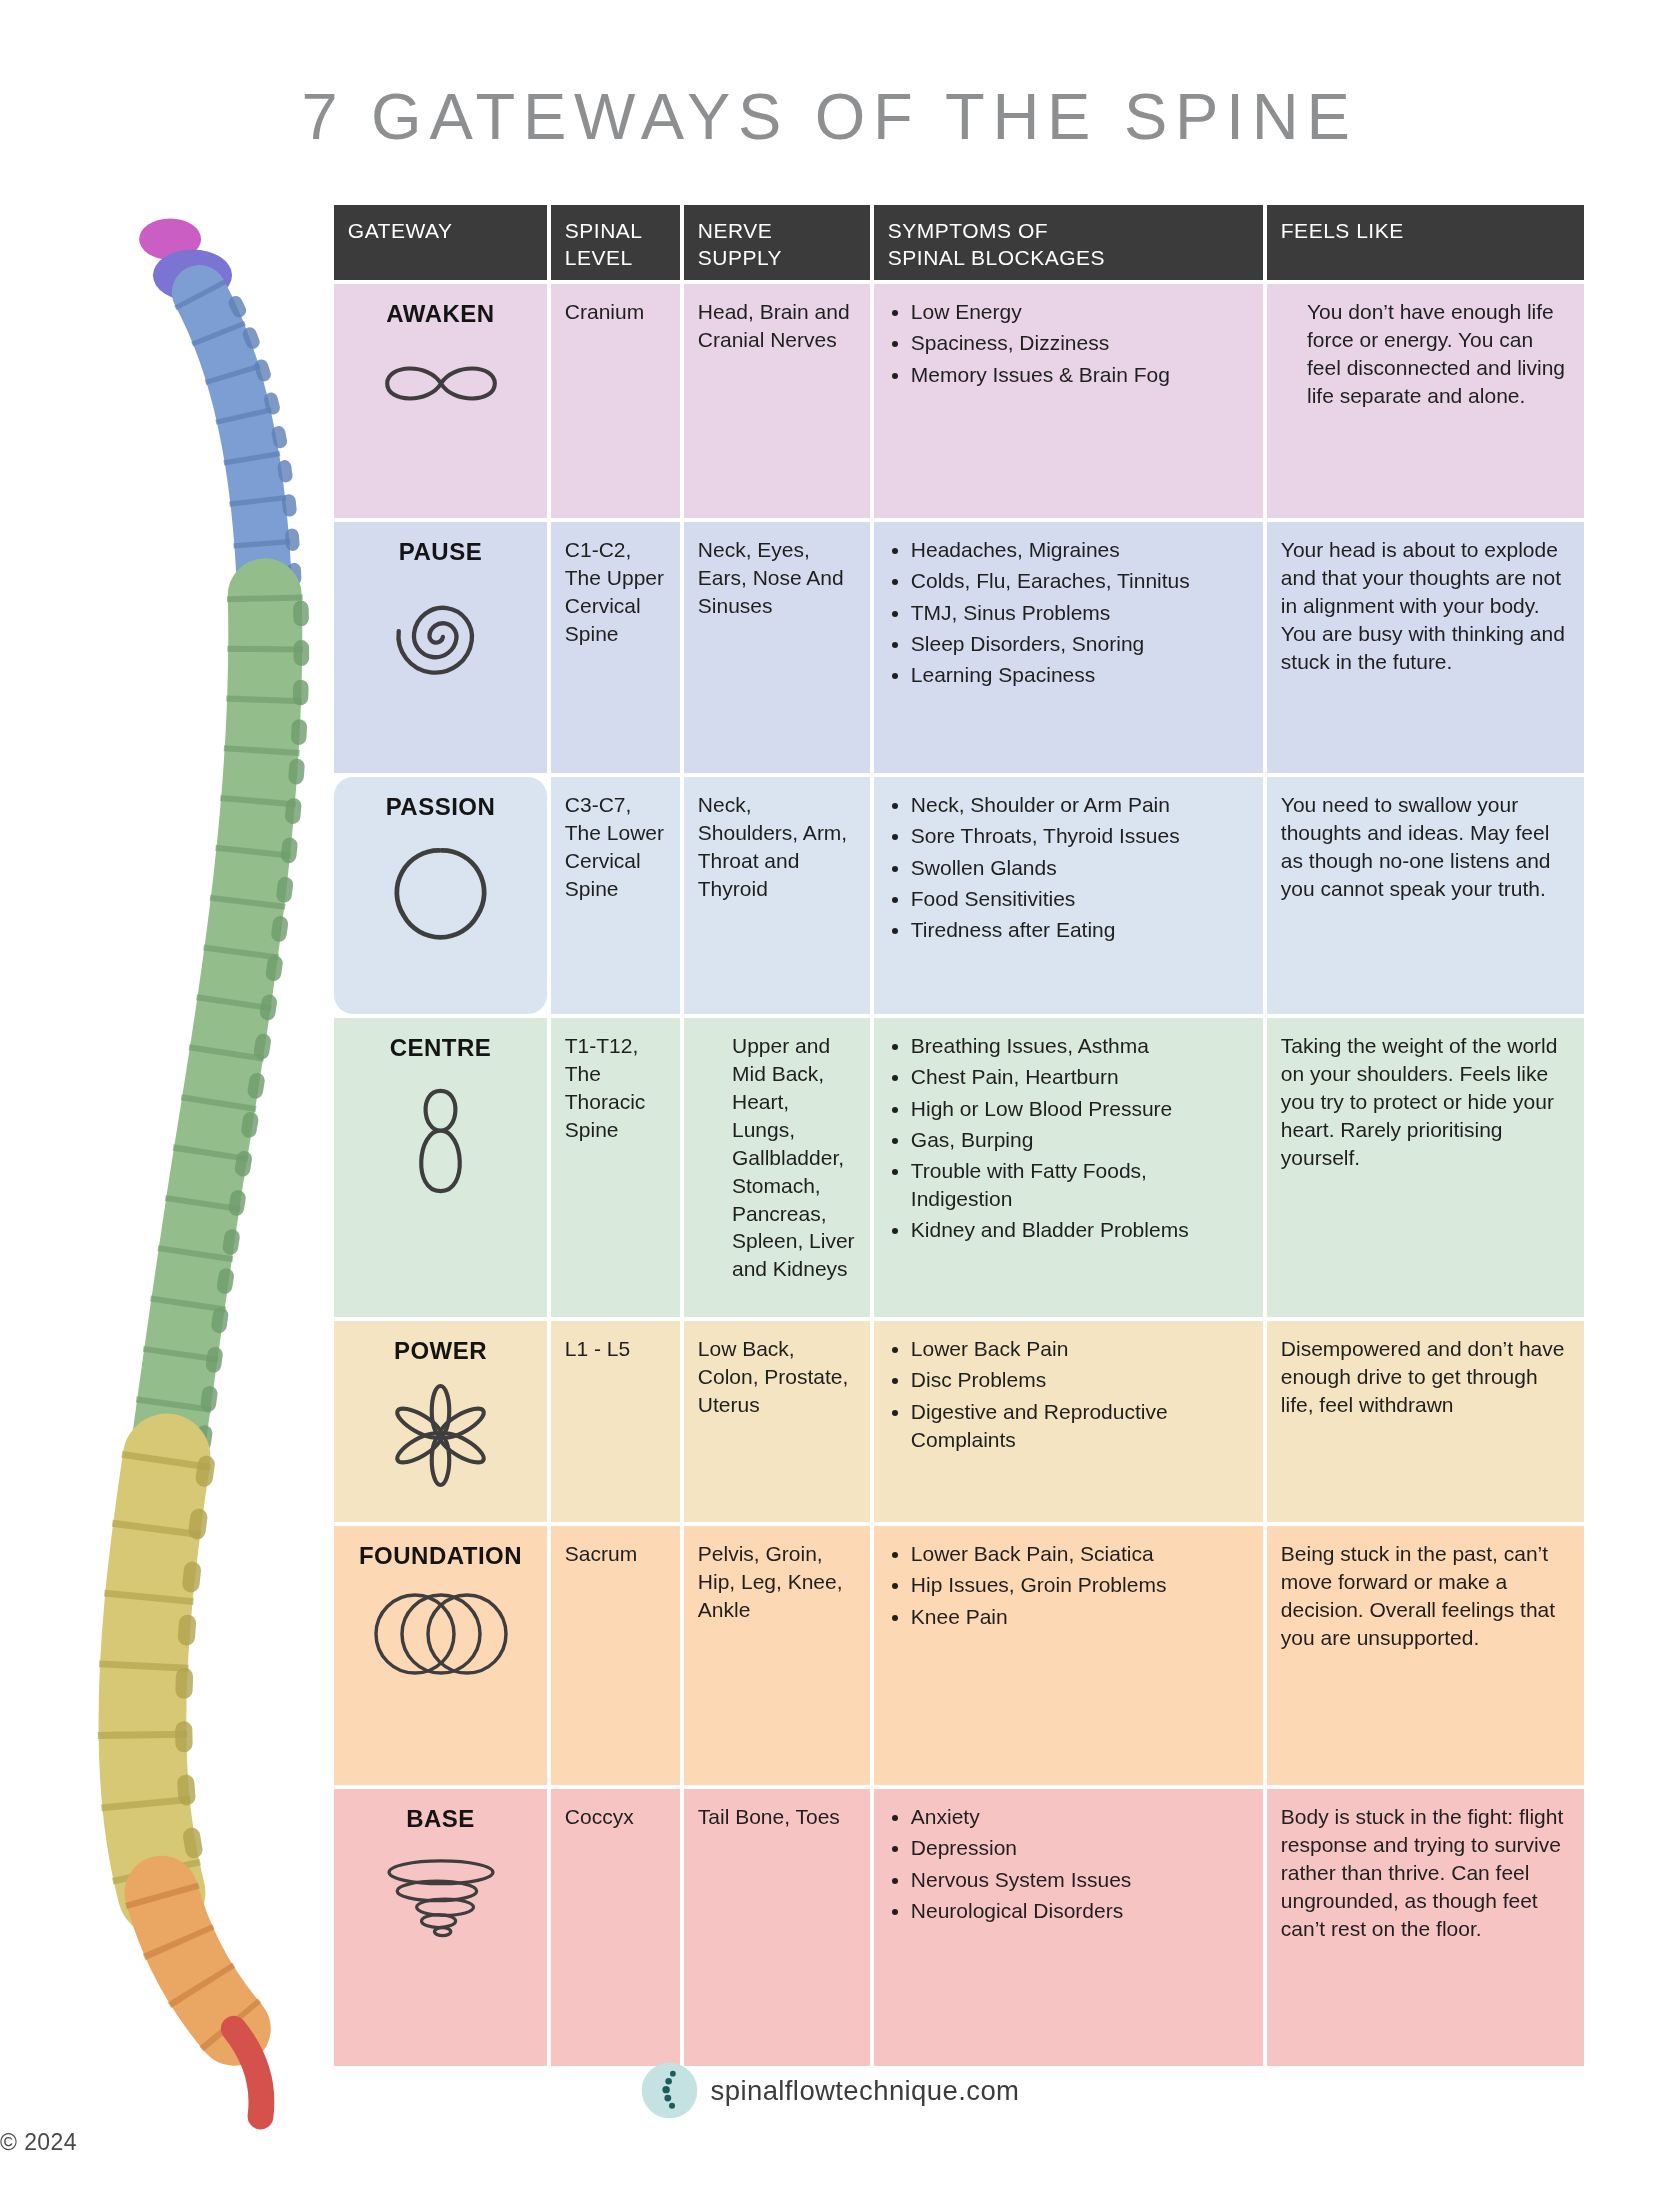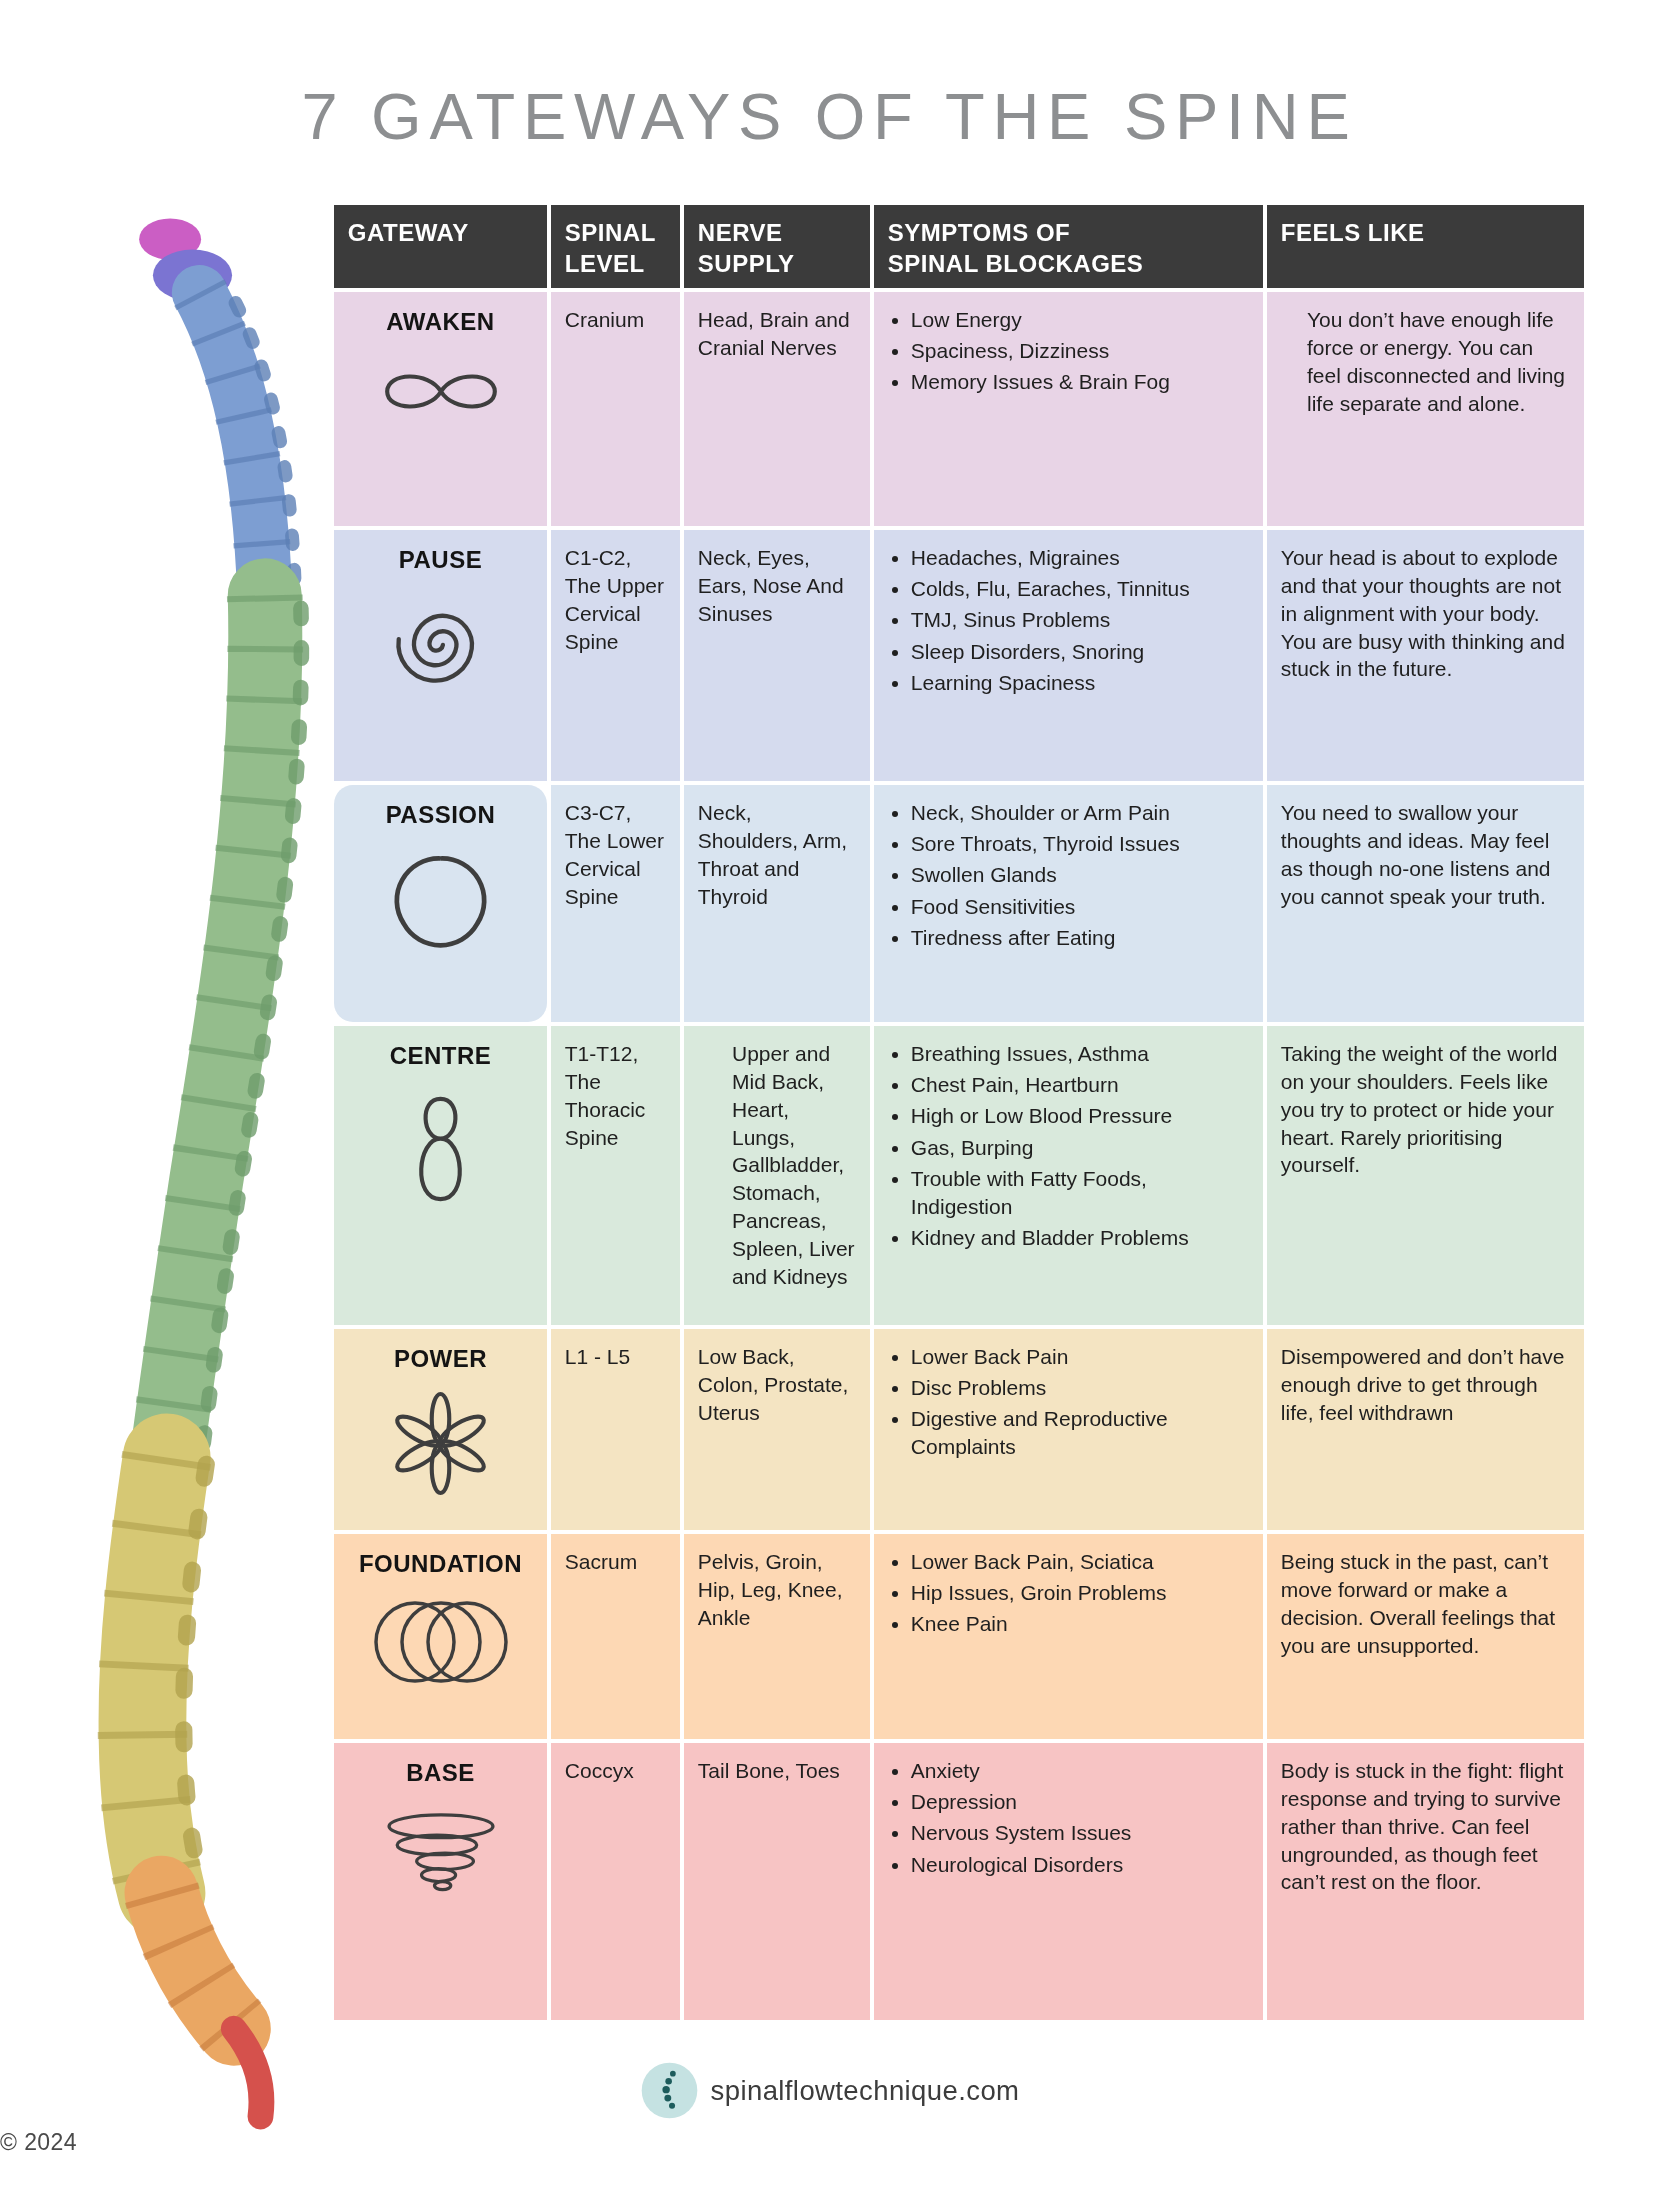--- a/index.html
+++ b/index.html
@@ -17,42 +17,42 @@
   .spine { position:absolute; left:53px; top:191px; }
 
   
   table.gateways {
     position:absolute; left:330px; top:201px;
     border-collapse:separate; border-spacing:4.3px;
     table-layout:fixed; background:#ffffff;
   }
   table.gateways th {
     background:#3b3b3b; color:#fff;
-    font-size:24px; font-weight:bold; letter-spacing:0.5px;
+    font-size:21px; font-weight:normal; letter-spacing:0.5px;
     text-align:left; vertical-align:top;
     padding:12px 13.8px 8.6px 13.8px; line-height:1.3;
     white-space:pre-line; height:51px;
   }
   table.gateways td {
     vertical-align:top; padding:13.8px 13.8px;
     font-size:21px; line-height:1.33; color:#1f1f1f;
   }
   td.gateway-cell { text-align:center; padding-top:45px; }
   .gw-label { font-weight:bold; font-size:24px; letter-spacing:0.5px; color:#141414; margin-bottom:17px; }
   .gw-icon { display:flex; justify-content:center; }
 
   ul.symptoms { margin:0; padding-left:23px; list-style:disc; }
   ul.symptoms li { margin-bottom:3.4px; }
 
   tbody tr[data-row="0"] td { height:234px; }
   tbody tr[data-row="1"] td { height:251px; }
   tbody tr[data-row="2"] td { height:237px; }
   tbody tr[data-row="3"] td { height:299px; }
   tbody tr[data-row="4"] td { height:201px; }
-  tbody tr[data-row="5"] td { height:205px; }
+  tbody tr[data-row="5"] td { height:259px; }
   tbody tr[data-row="6"] td { height:277px; }
 
   
   .footer { position:absolute; left:0; top:2061px; width:100%; text-align:left; }
   .footer-row { display:flex; align-items:center; justify-content:center; gap:12px; }
   .site { font-size:27.5px; color:#3c3c3c; letter-spacing:0.4px; }
   .copyright { margin-top:8.6px; font-size:23px; color:#4a4a4a; letter-spacing:0.4px; }
 </style>
 </head>
 <body>

